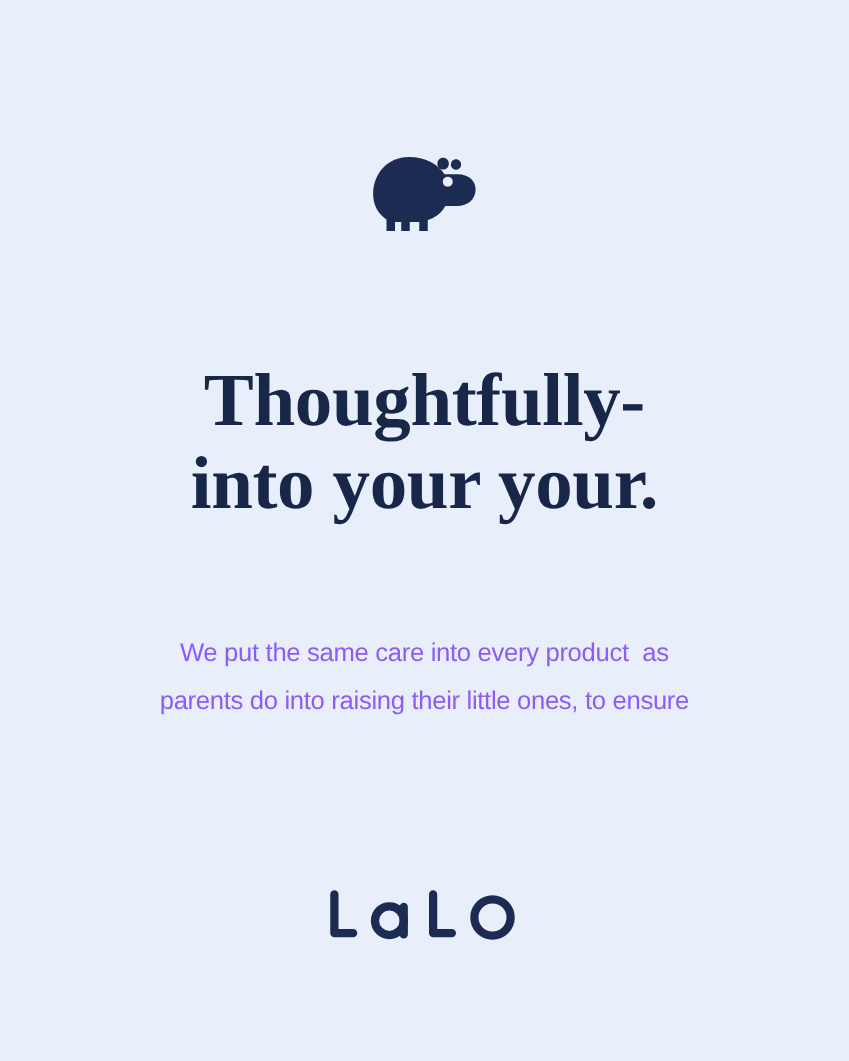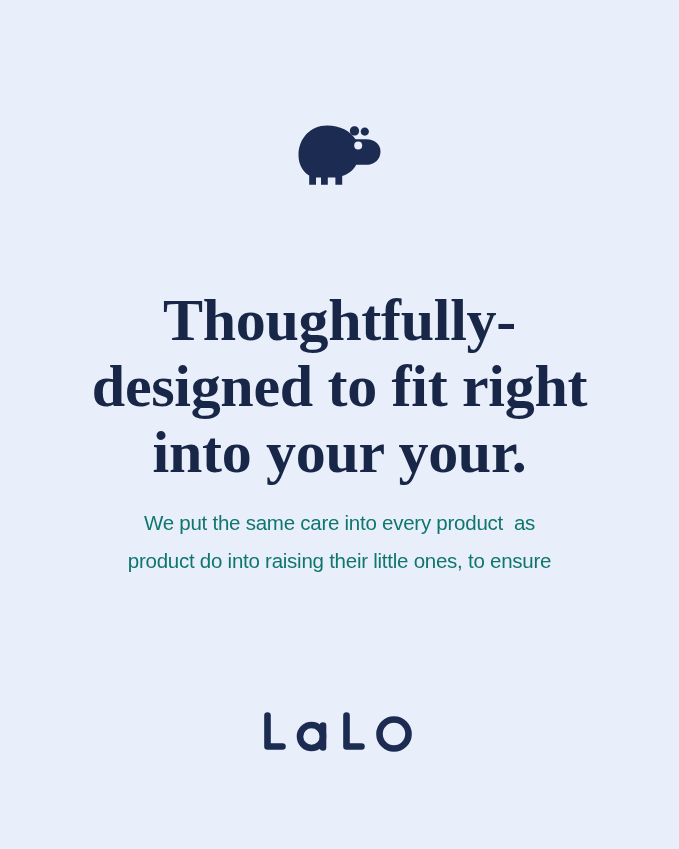--- a/index.html
+++ b/index.html
@@ -63,21 +63,21 @@
     position: absolute;
     top: 483px;
     left: 0;
     right: 0;
     text-align: center;
     font-family: "Liberation Sans", sans-serif;
     font-weight: 400;
     font-size: 20.5px;
     line-height: 38px;
     letter-spacing: -0.25px;
-    color: #0f766e;
+    color: #8b5cf6;
     padding: 0 72px;
     box-sizing: border-box;
   }
 
   #body-copy .body-line {
     display: block;
     white-space: pre;
   }
 
   
@@ -122,27 +122,26 @@
                L15.2 57.6
                C8.6 53.2 4.5 46.3 4.5 37.2
                C4.5 20.4 16.4 7.5 33 7.5 Z"></path>
     </g>
 
     <circle cx="64.2" cy="27.4" r="4.0" fill="#e9eefb"></circle>
   </svg>
 
   <h1 id="headline">
     <span class="hl-line">Thoughtfully-</span>
-    <span class="hl-line">designed to fit right</span>
     <span class="hl-line">into your your.</span>
   </h1>
 
   <p id="body-copy">
     <span class="body-line">We put the same care into every product  as</span>
-    <span class="body-line">product do into raising their little ones, to ensure</span>
+    <span class="body-line">parents do into raising their little ones, to ensure</span>
   </p>
 
   <svg id="wordmark" viewBox="0 0 160 52" xmlns="http://www.w3.org/2000/svg" role="img">
     <g fill="none" stroke="#1c2b52" stroke-width="6.6" stroke-linecap="round" stroke-linejoin="round">
 
       <path d="M7.5 9.5 L7.5 40.5 L22.5 40.5"></path>
 
       <circle cx="51.5" cy="30.5" r="11.5"></circle>
       <path d="M63 19.5 L63 41.5"></path>
 

